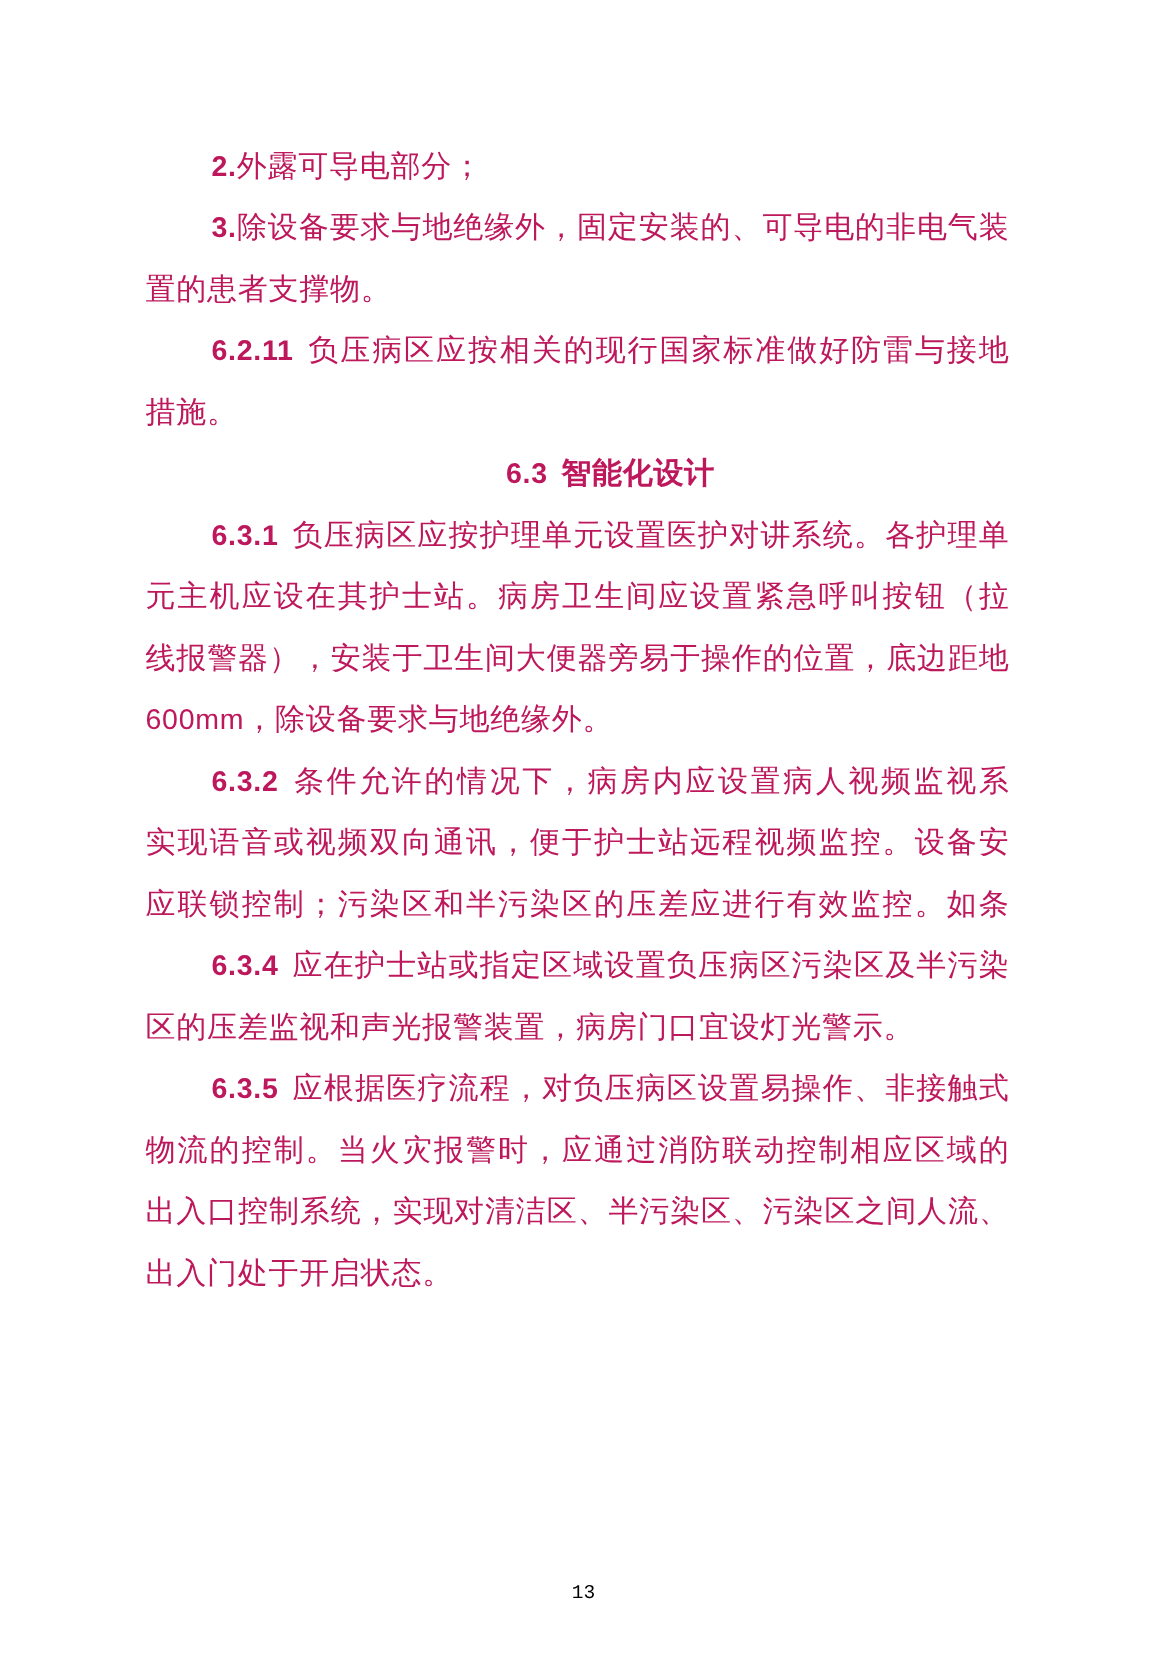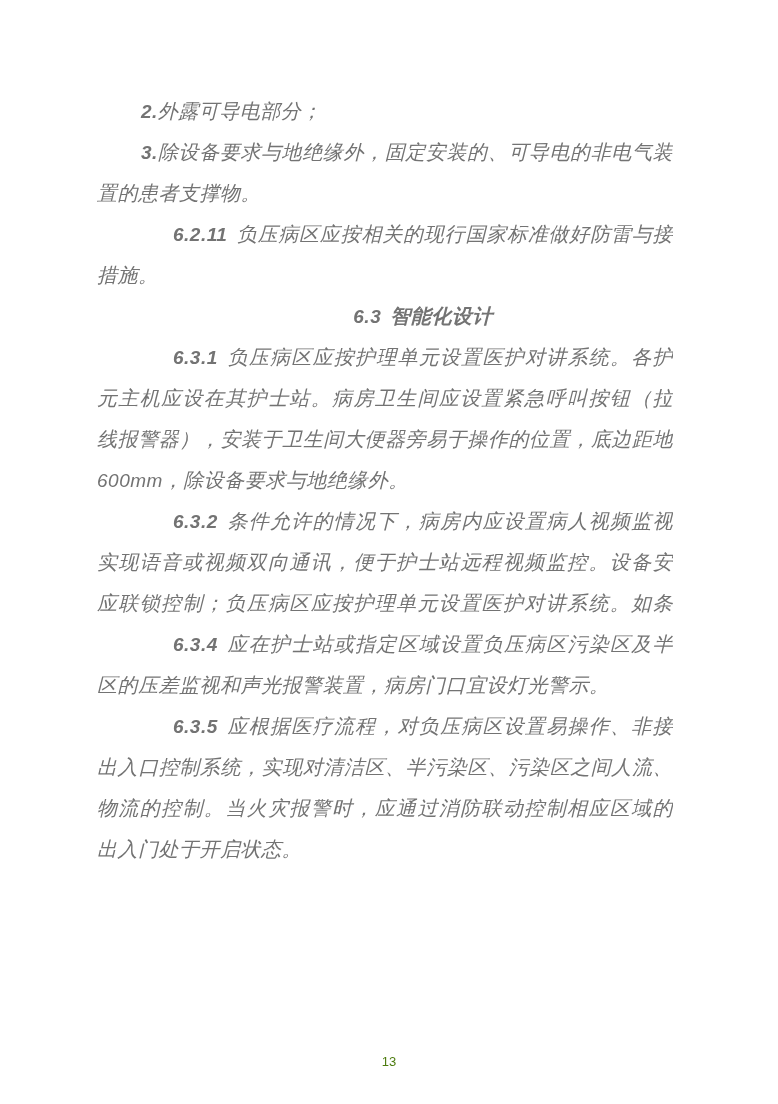--- a/index.html
+++ b/index.html
@@ -15,54 +15,53 @@
   .content {
     position: absolute;
     left: 97px;
     top: 91px;
     width: 576px;
   }
   .ln {
     font-size: 20px;
     line-height: 41px;
     height: 41px;
-    color: #737373;
+    color: #be185d;
     letter-spacing: 0.5px;
     text-align: left;
     overflow: hidden;
-    font-style: italic;
   }
   
   .ln.full {
     text-align: justify;
     text-align-last: justify;
   }
   
   .ln.ind { padding-left: 44px; }
   
   .ln.head { font-weight: 700; text-align: center; }
   
   .num {
     font-family: "Liberation Sans", "DejaVu Sans", sans-serif;
     font-weight: 700;
     font-size: 19px;
   }
-  .num.gap { margin-right: 9px; margin-left: 32px; }
+  .num.gap { margin-right: 9px; }
   .num.reg { font-weight: 400; margin-top: 33px; }
   .footer {
     position: absolute;
     left: 0;
     top: 1052px;
     width: 778px;
     text-align: center;
   }
   .page-num {
-    font-family: Liberation Sans, sans-serif;
+    font-family: Liberation Mono, monospace;
     font-size: 13px;
-    color: #4d7c0f;
+    color: #000000;
   }
 </style>
 </head>
 <body>
 
 <div class="page">
   <div class="content">
 
     <div class="ln ind"><span class="num">2.</span><span>外露可导电部分；</span></div>
 
@@ -83,32 +82,32 @@
     <div class="ln full"><span>线报警器），安装于卫生间大便器旁易于操作的位置，底边距地</span></div>
 
     <div class="ln"><span class="num reg">600mm</span><span>，除设备要求与地绝缘外。</span></div>
 
     <div class="ln ind full"><span class="num gap">6.3.2</span><span>条件允许的情况下，病房内应设置病人视频监视系统，</span></div>
 
     <div class="ln full"><span>实现语音或视频双向通讯，便于护士站远程视频监控。设备安</span></div>
 
 
 
-    <div class="ln full"><span>应联锁控制；负压病区应按护理单元设置医护对讲系统。如条</span></div>
+    <div class="ln full"><span>应联锁控制；污染区和半污染区的压差应进行有效监控。如条</span></div>
 
 
     <div class="ln ind full"><span class="num gap">6.3.4</span><span>应在护士站或指定区域设置负压病区污染区及半污染</span></div>
 
     <div class="ln"><span>区的压差监视和声光报警装置，病房门口宜设灯光警示。</span></div>
 
     <div class="ln ind full"><span class="num gap">6.3.5</span><span>应根据医疗流程，对负压病区设置易操作、非接触式</span></div>
 
+    <div class="ln full"><span>物流的控制。当火灾报警时，应通过消防联动控制相应区域的</span></div>
+
     <div class="ln full"><span>出入口控制系统，实现对清洁区、半污染区、污染区之间人流、</span></div>
-
-    <div class="ln full"><span>物流的控制。当火灾报警时，应通过消防联动控制相应区域的</span></div>
 
     <div class="ln"><span>出入门处于开启状态。</span></div>
 
   </div>
 
   <div class="footer">
     <span class="page-num">13</span>
   </div>
 </div>
 

